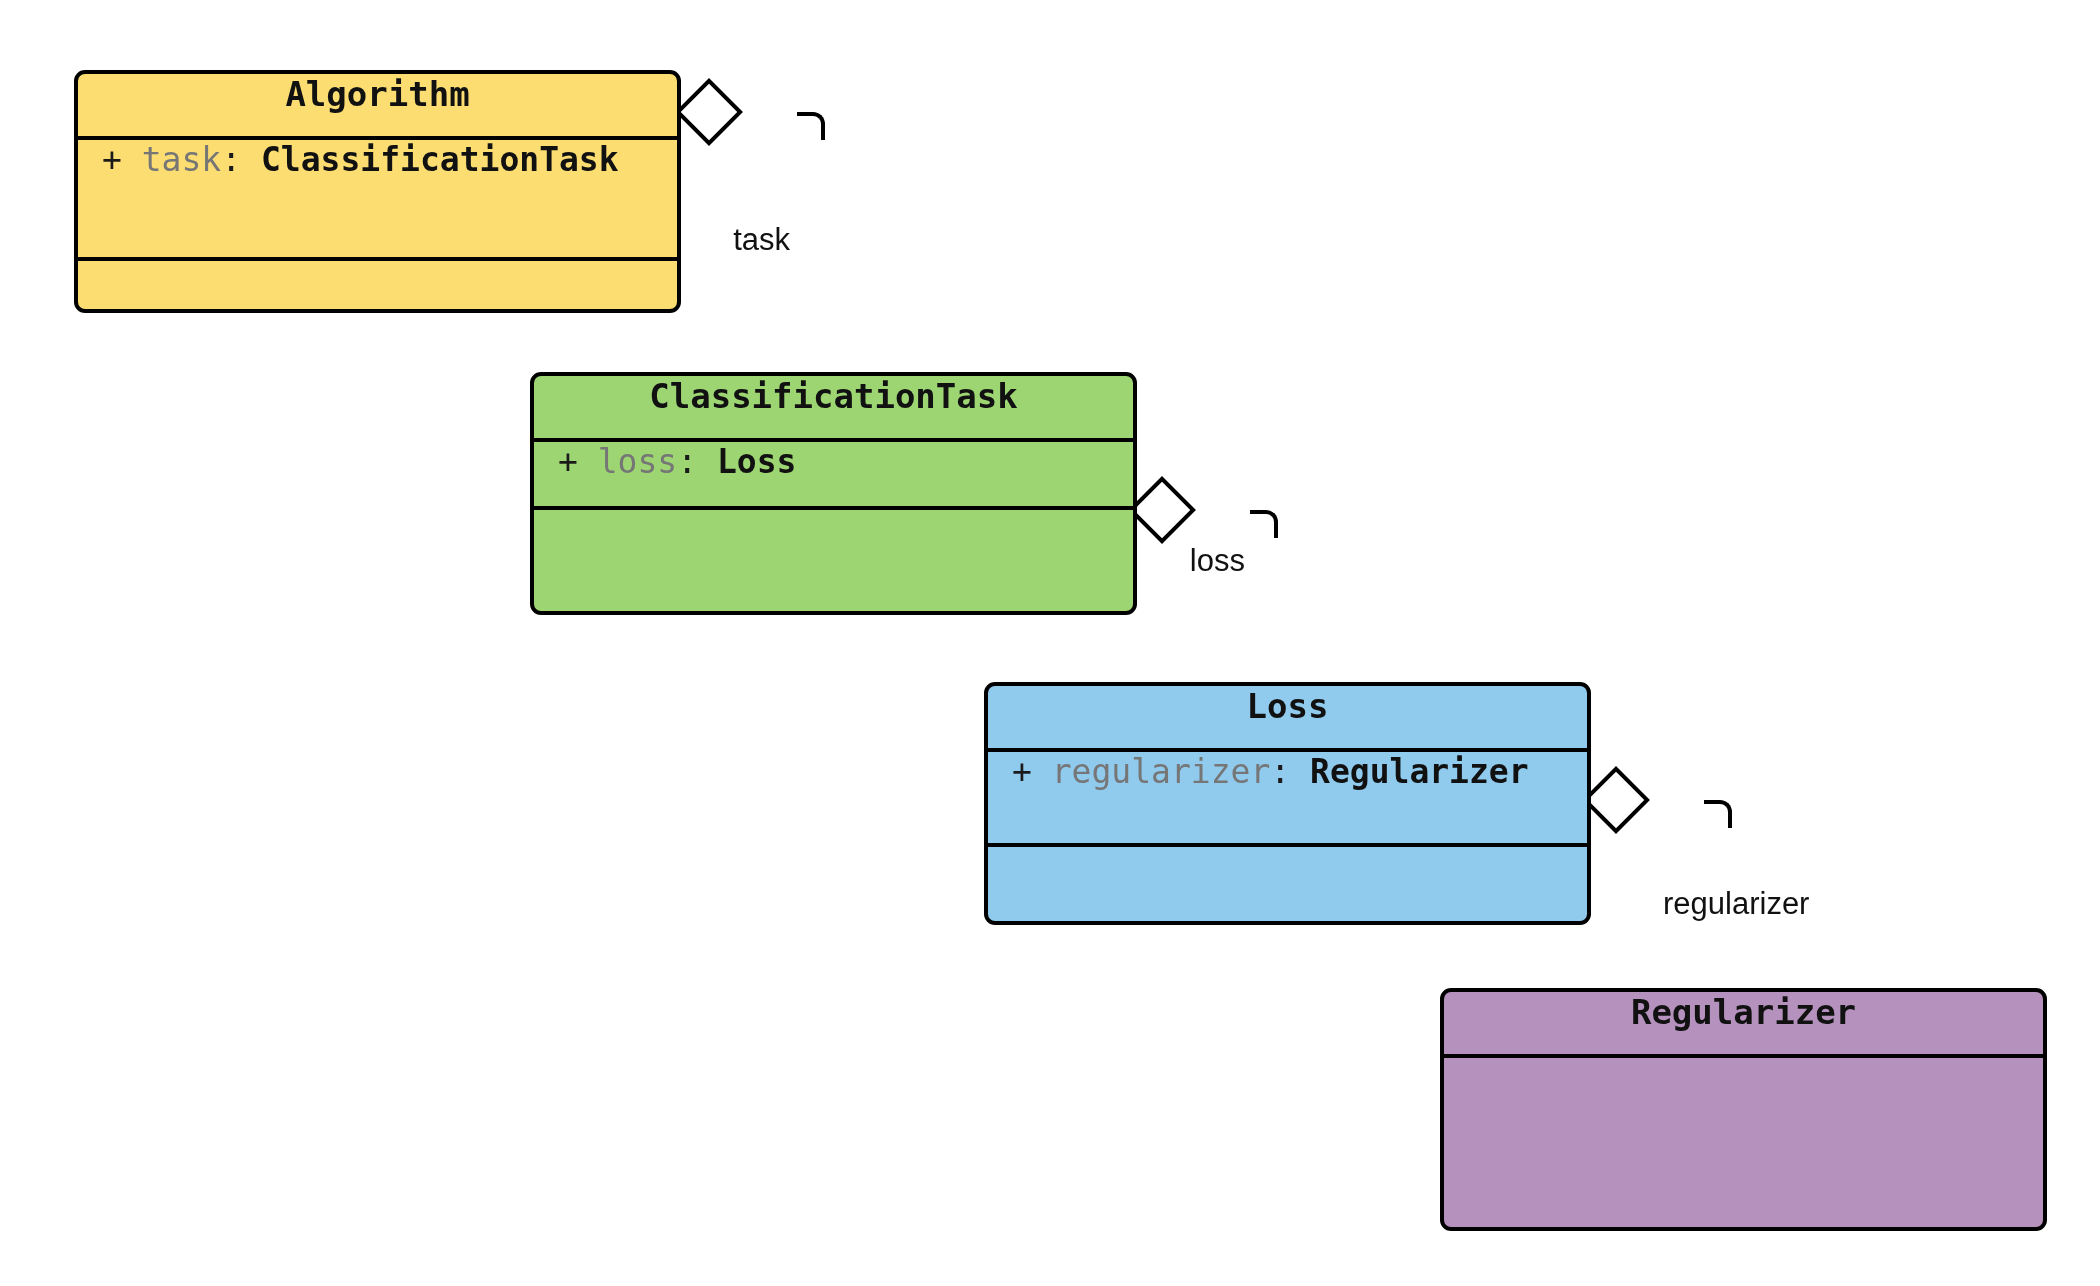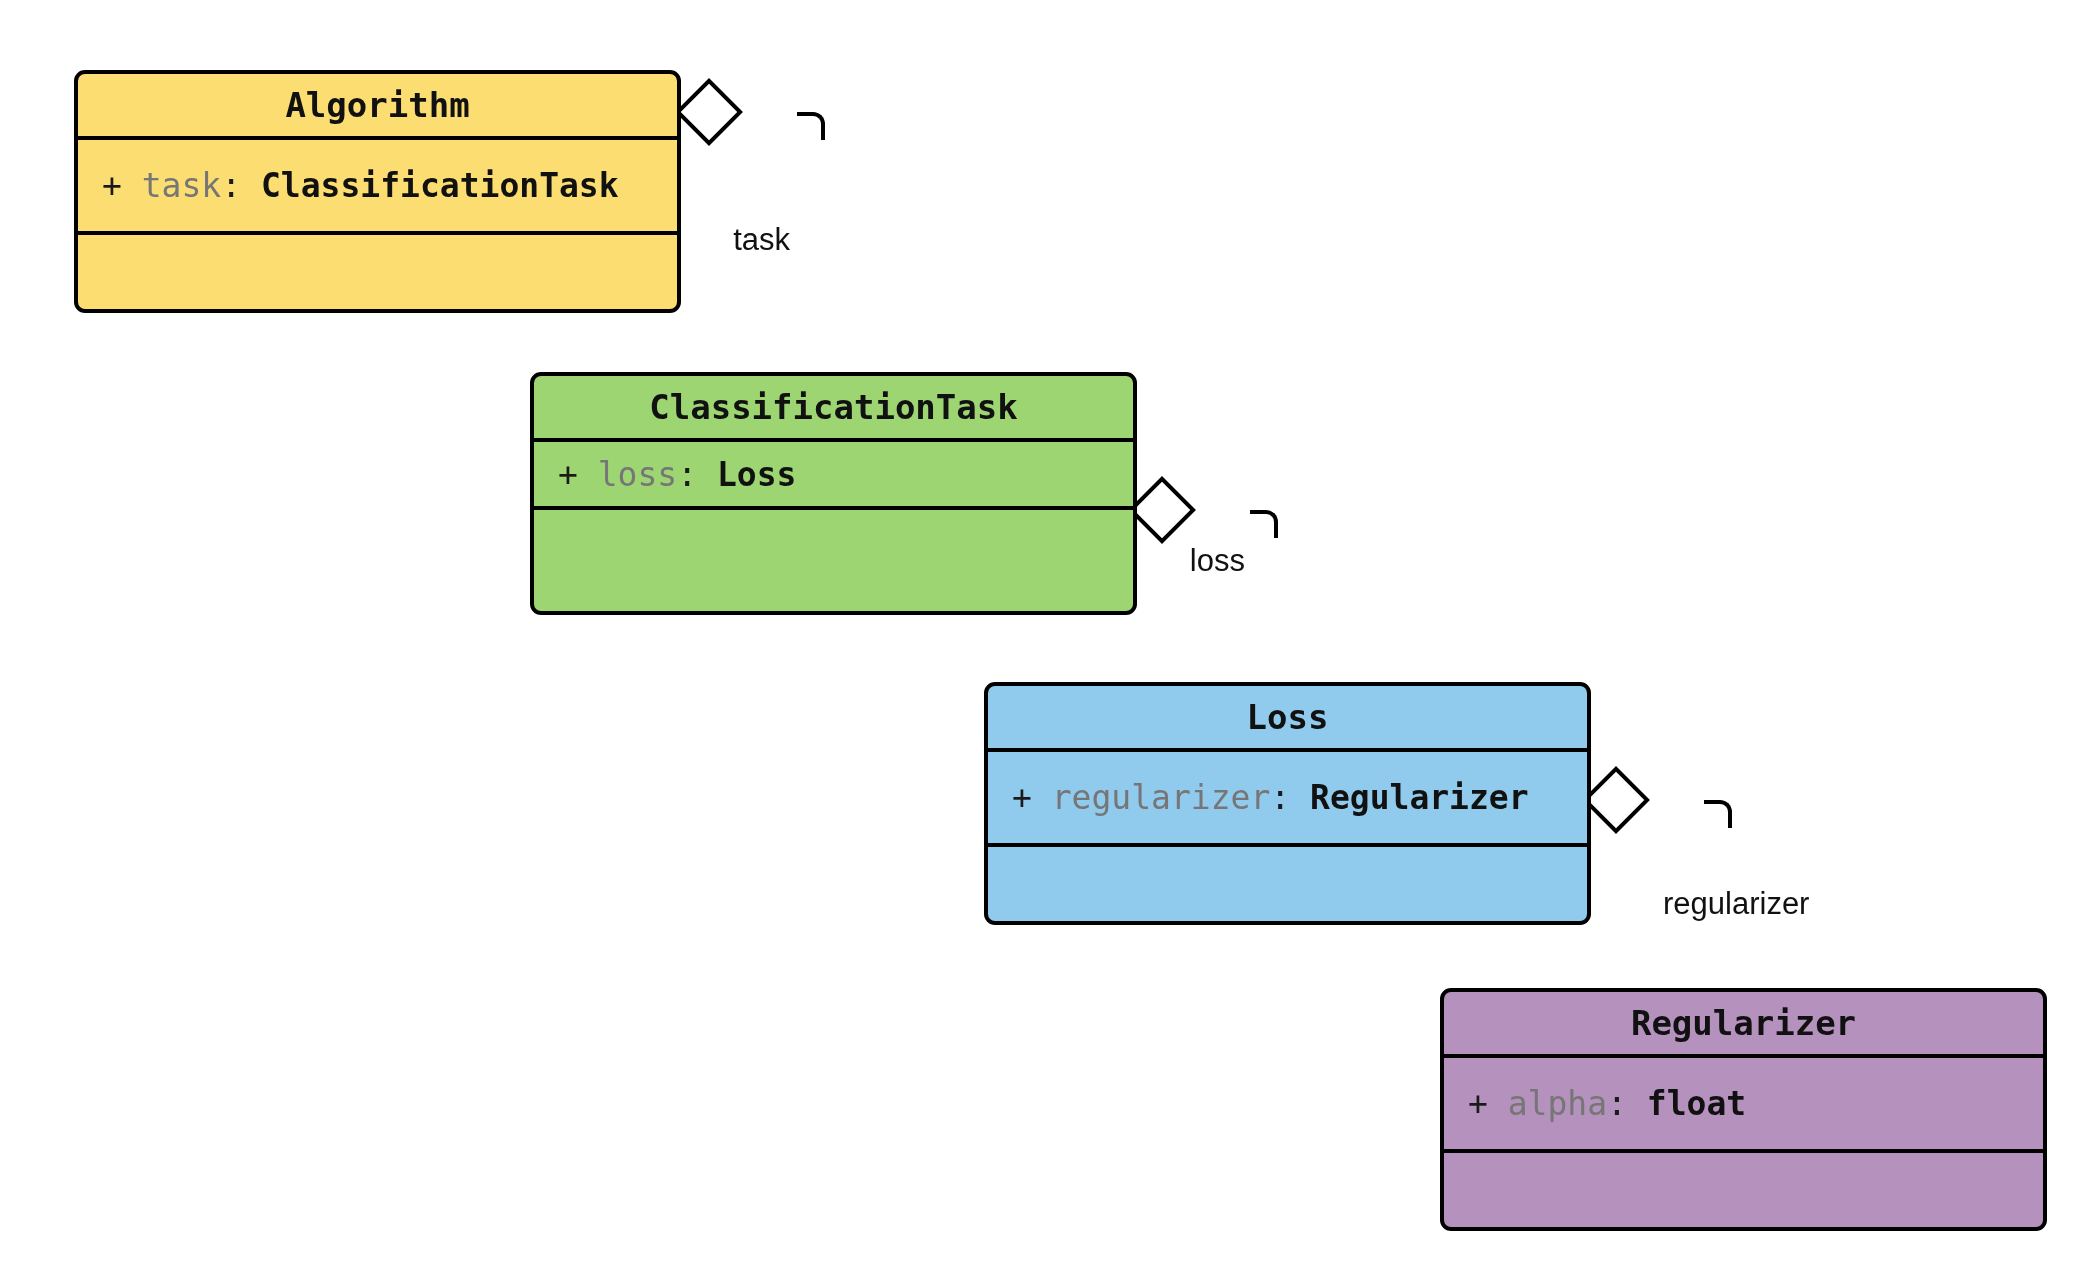--- a/index.html
+++ b/index.html
@@ -28,21 +28,20 @@
     border: 4px solid #000000;
     border-radius: 11px;
     overflow: hidden;
     z-index: 3;
   }
 
   .uml-section {
     box-sizing: border-box;
     position: relative;
     display: flex;
-    align-items: center;
   }
 
   .uml-section.title-section {
     justify-content: center;
     border-bottom: 4px solid #000000;
   }
   .uml-section.attr-section {
     justify-content: flex-start;
     border-bottom: 4px solid #000000;
   }
@@ -136,21 +135,21 @@
   <div class="edge-h" style="left:1630px; top:800px; width:86px;"></div>
   <div class="edge-corner" style="left:1704px; top:800px; width:28px; height:28px;"></div>
   <div class="edge-v" style="left:1728px; top:822px; height:168px;"></div>
   <div class="diamond" style="left:1592px; top:776px; width:48px; height:48px;"></div>
   <div class="edge-label" style="left:1660px; top:888px;">regularizer</div>
 
   <div class="uml-class" style="left:74px; top:70px; width:607px; height:243px; background:#FBDD72;">
     <div class="uml-section title-section" style="height:66px;">
       <span class="uml-title">Algorithm</span>
     </div>
-    <div class="uml-section attr-section" style="height:95px;">
+    <div class="uml-section attr-section" style="height:121px;">
       <span class="uml-attr">
         <span class="attr-vis">+</span><span> </span><span class="attr-name">task</span><span class="attr-colon">:</span><span> </span><span class="attr-type">ClassificationTask</span>
       </span>
     </div>
     <div class="uml-section ops-section" style="height:74px;"></div>
   </div>
 
   <div class="uml-class" style="left:530px; top:372px; width:607px; height:243px; background:#9DD573;">
     <div class="uml-section title-section" style="height:66px;">
       <span class="uml-title">ClassificationTask</span>
@@ -172,21 +171,16 @@
         <span class="attr-vis">+</span><span> </span><span class="attr-name">regularizer</span><span class="attr-colon">:</span><span> </span><span class="attr-type">Regularizer</span>
       </span>
     </div>
     <div class="uml-section ops-section" style="height:74px;"></div>
   </div>
 
   <div class="uml-class" style="left:1440px; top:988px; width:607px; height:243px; background:#B591BD;">
     <div class="uml-section title-section" style="height:66px;">
       <span class="uml-title">Regularizer</span>
     </div>
-    <div class="uml-section attr-section" style="height:95px;">
-      <span class="uml-attr">
-        <span class="attr-vis">+</span><span> </span><span class="attr-name">alpha</span><span class="attr-colon">:</span><span> </span><span class="attr-type">float</span>
-      </span>
-    </div>
     <div class="uml-section ops-section" style="height:74px;"></div>
   </div>
 
 </div>
 
 </body></html>

